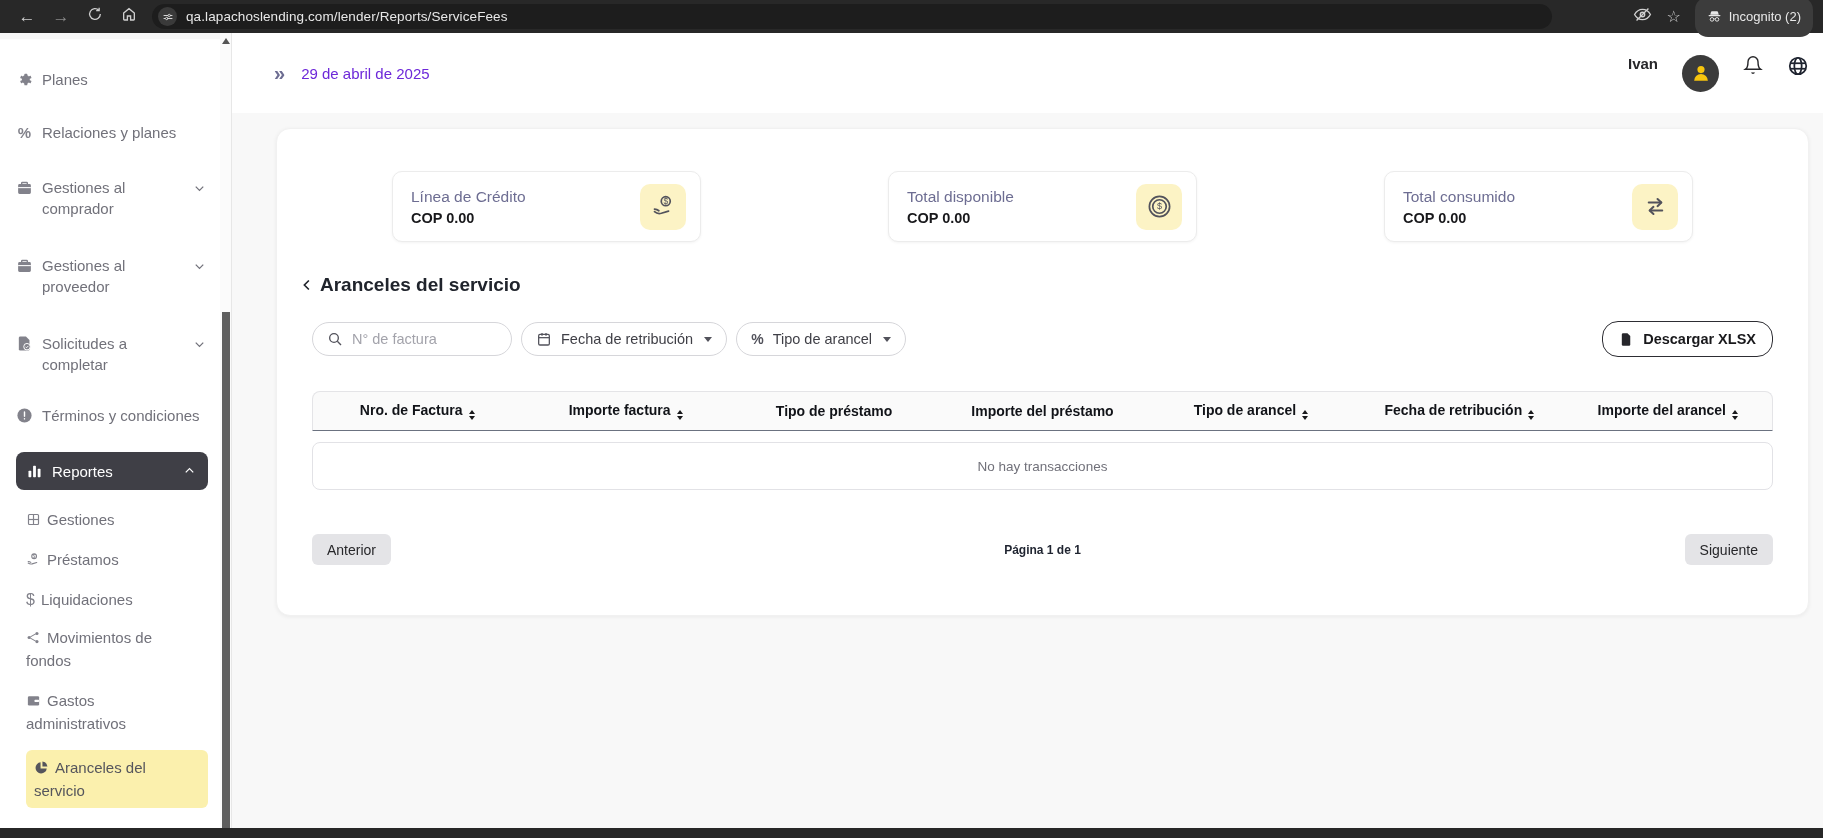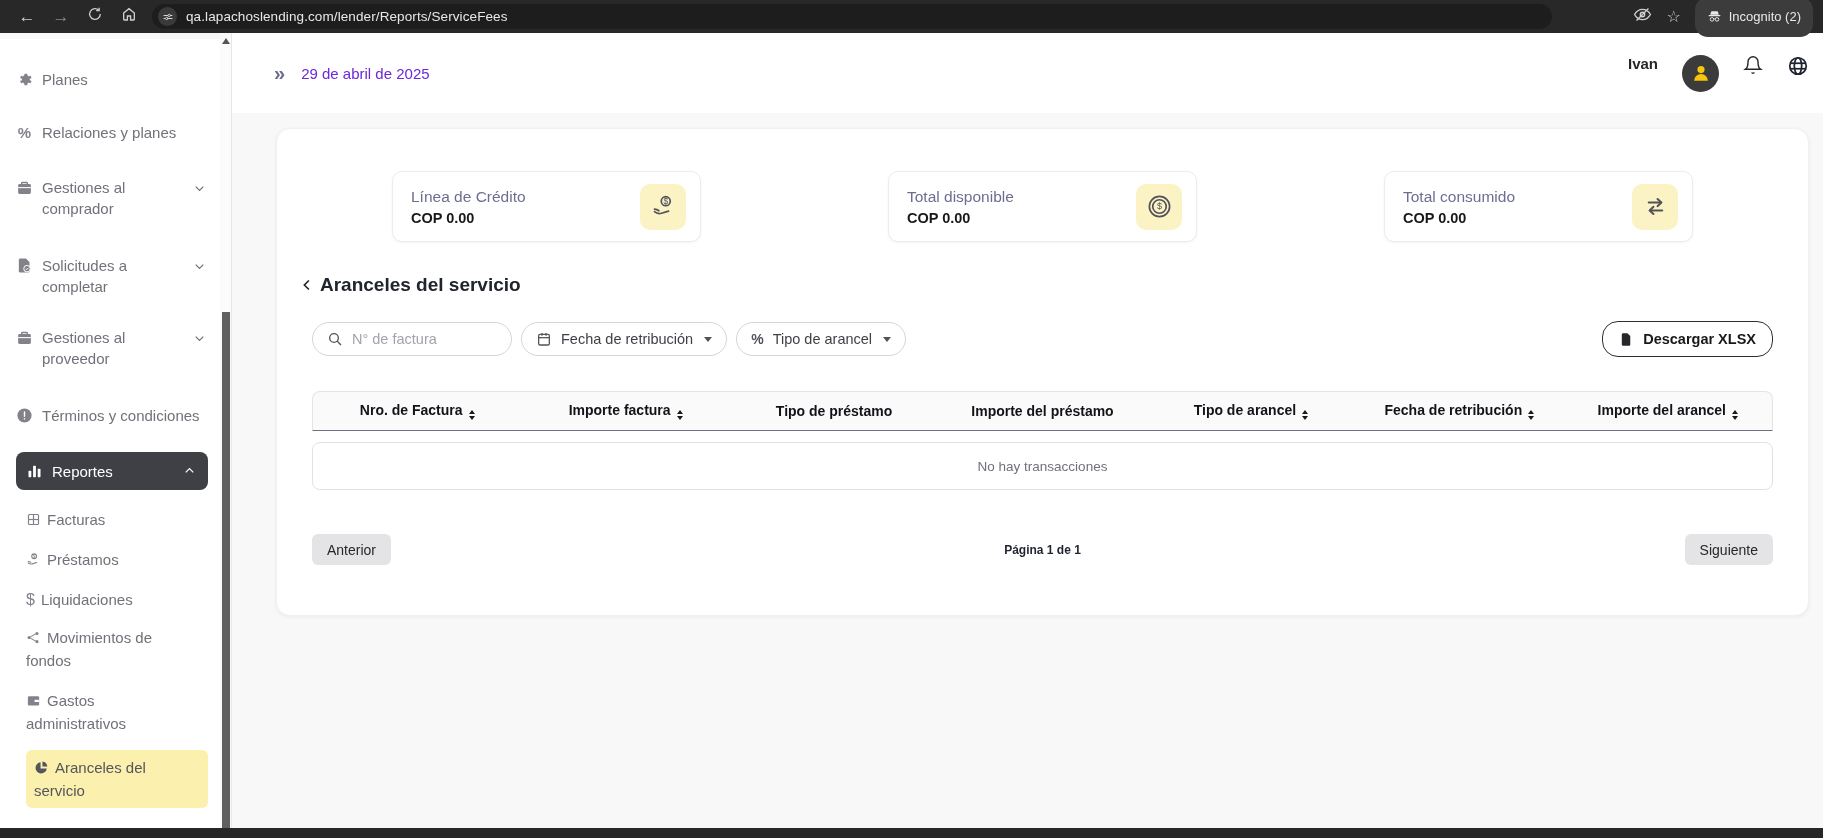--- a/index.html
+++ b/index.html
@@ -205,44 +205,44 @@
           </svg>
       </span>
       <span class="slabel">Gestiones al comprador</span>
       <span class="chev">
         <svg viewBox="0 0 24 24" fill="none" stroke-width="2">
             <polyline points="6 9 12 15 18 9"></polyline>
           </svg>
       </span>
     </div>
 
+    <div class="side-item mb36">
+      <span class="sicon">
+        <svg viewBox="0 0 24 24" fill="currentColor">
+            <path d="M9 4a2 2 0 0 0-2 2v1H5a2 2 0 0 0-2 2v10a2 2 0 0 0 2 2h14a2 2 0 0 0 2-2V9a2 2 0 0 0-2-2h-2V6a2 2 0 0 0-2-2H9zm0 2h6v1H9V6z"></path>
+            <rect x="3" y="11.4" width="18" height="1.5" fill="#fff"></rect>
+          </svg>
+      </span>
+      <span class="slabel">Gestiones al proveedor</span>
+      <span class="chev">
+        <svg viewBox="0 0 24 24" fill="none" stroke-width="2">
+            <polyline points="6 9 12 15 18 9"></polyline>
+          </svg>
+      </span>
+    </div>
+
     <div class="side-item mb30">
       <span class="sicon">
         <svg viewBox="0 0 24 24" fill="currentColor">
             <path d="M6 2h8l5 5v13a2 2 0 0 1-2 2H6a2 2 0 0 1-2-2V4a2 2 0 0 1 2-2z"></path>
             <circle cx="15.5" cy="16.5" r="4.6" stroke="#fff" stroke-width="1.4"></circle>
             <path d="m13.5 16.6 1.4 1.4 2.6-2.6" fill="none" stroke="#fff" stroke-width="1.4"></path>
           </svg>
       </span>
       <span class="slabel">Solicitudes a completar</span>
-      <span class="chev">
-        <svg viewBox="0 0 24 24" fill="none" stroke-width="2">
-            <polyline points="6 9 12 15 18 9"></polyline>
-          </svg>
-      </span>
-    </div>
-
-    <div class="side-item mb36">
-      <span class="sicon">
-        <svg viewBox="0 0 24 24" fill="currentColor">
-            <path d="M9 4a2 2 0 0 0-2 2v1H5a2 2 0 0 0-2 2v10a2 2 0 0 0 2 2h14a2 2 0 0 0 2-2V9a2 2 0 0 0-2-2h-2V6a2 2 0 0 0-2-2H9zm0 2h6v1H9V6z"></path>
-            <rect x="3" y="11.4" width="18" height="1.5" fill="#fff"></rect>
-          </svg>
-      </span>
-      <span class="slabel">Gestiones al proveedor</span>
       <span class="chev">
         <svg viewBox="0 0 24 24" fill="none" stroke-width="2">
             <polyline points="6 9 12 15 18 9"></polyline>
           </svg>
       </span>
     </div>
 
     <div class="side-item mb26">
       <span class="sicon">
         <svg viewBox="0 0 24 24" fill="currentColor">
@@ -271,21 +271,21 @@
     </div>
 
     <div class="subnav">
       <div class="sub-item mb17">
         <span class="sicon">
           <svg viewBox="0 0 24 24" fill="none" stroke="currentColor" stroke-width="1.9">
               <rect x="4" y="4" width="16" height="16" rx="1.5"></rect>
               <line x1="4" y1="12" x2="20" y2="12"></line>
               <line x1="12" y1="4" x2="12" y2="20"></line>
             </svg>
-        </span><span>Facturas</span>
+        </span><span>Gestiones</span>
       </div>
       <div class="sub-item mb17">
         <span class="sicon">
           <svg viewBox="0 0 24 24" fill="none" stroke="currentColor" stroke-width="1.7">
               <circle cx="13" cy="6.8" r="3.8"></circle>
               <text x="13" y="9.4" font-size="7.5" text-anchor="middle" fill="currentColor" stroke="none">$</text>
               <path d="M3.5 17.6c2 1.6 4.1 2 6.3 1.4l7.4-2.2" stroke-linecap="round"></path>
               <path d="M3.5 15.1c1.6.1 3 .6 4.2 1.5" stroke-linecap="round"></path>
             </svg>
         </span><span>Préstamos</span>

